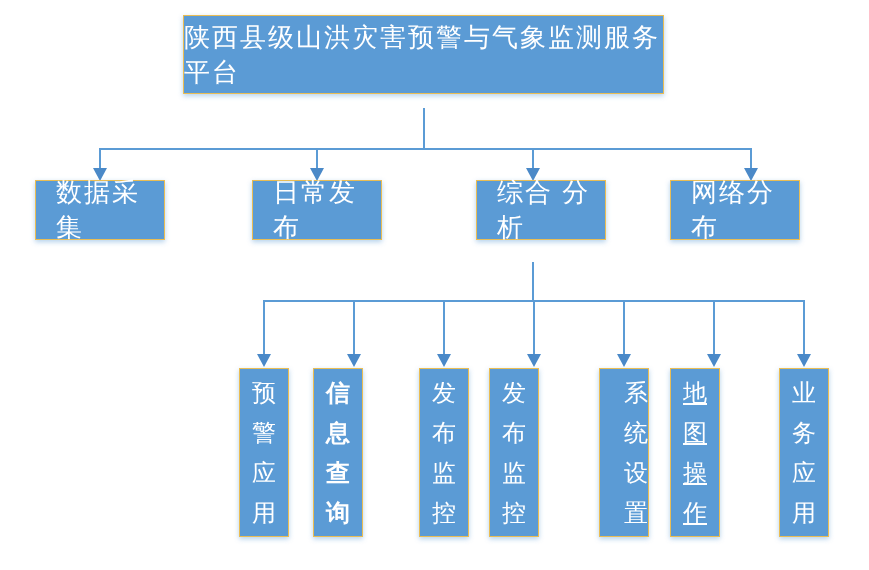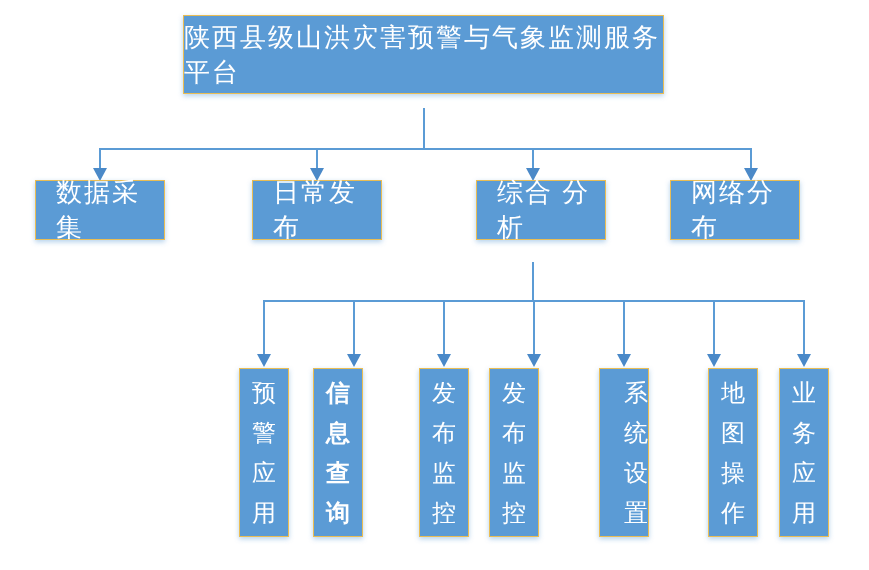--- a/index.html
+++ b/index.html
@@ -50,21 +50,21 @@
     width:28px;
     line-height:40px;
     word-break:break-all;
     text-align:center;
   }
   .box-l3.p0{left:239px;}
   .box-l3.p1{left:313px;font-weight:bold;}
   .box-l3.p2{left:419px;}
   .box-l3.p3{left:489px;}
   .box-l3.p4{left:599px;padding-left:24px;}
-  .box-l3.p5{left:708px;}
+  .box-l3.p5{left:670px;text-decoration:underline;}
   .box-l3.p6{left:779px;align-items:center;}
 
   .line{position:absolute;background:var(--line);}
   .vline{width:2px;}
   .hline{height:2px;}
   .arrow{
     position:absolute;
     width:0;height:0;
     border-left:7px solid transparent;
     border-right:7px solid transparent;

